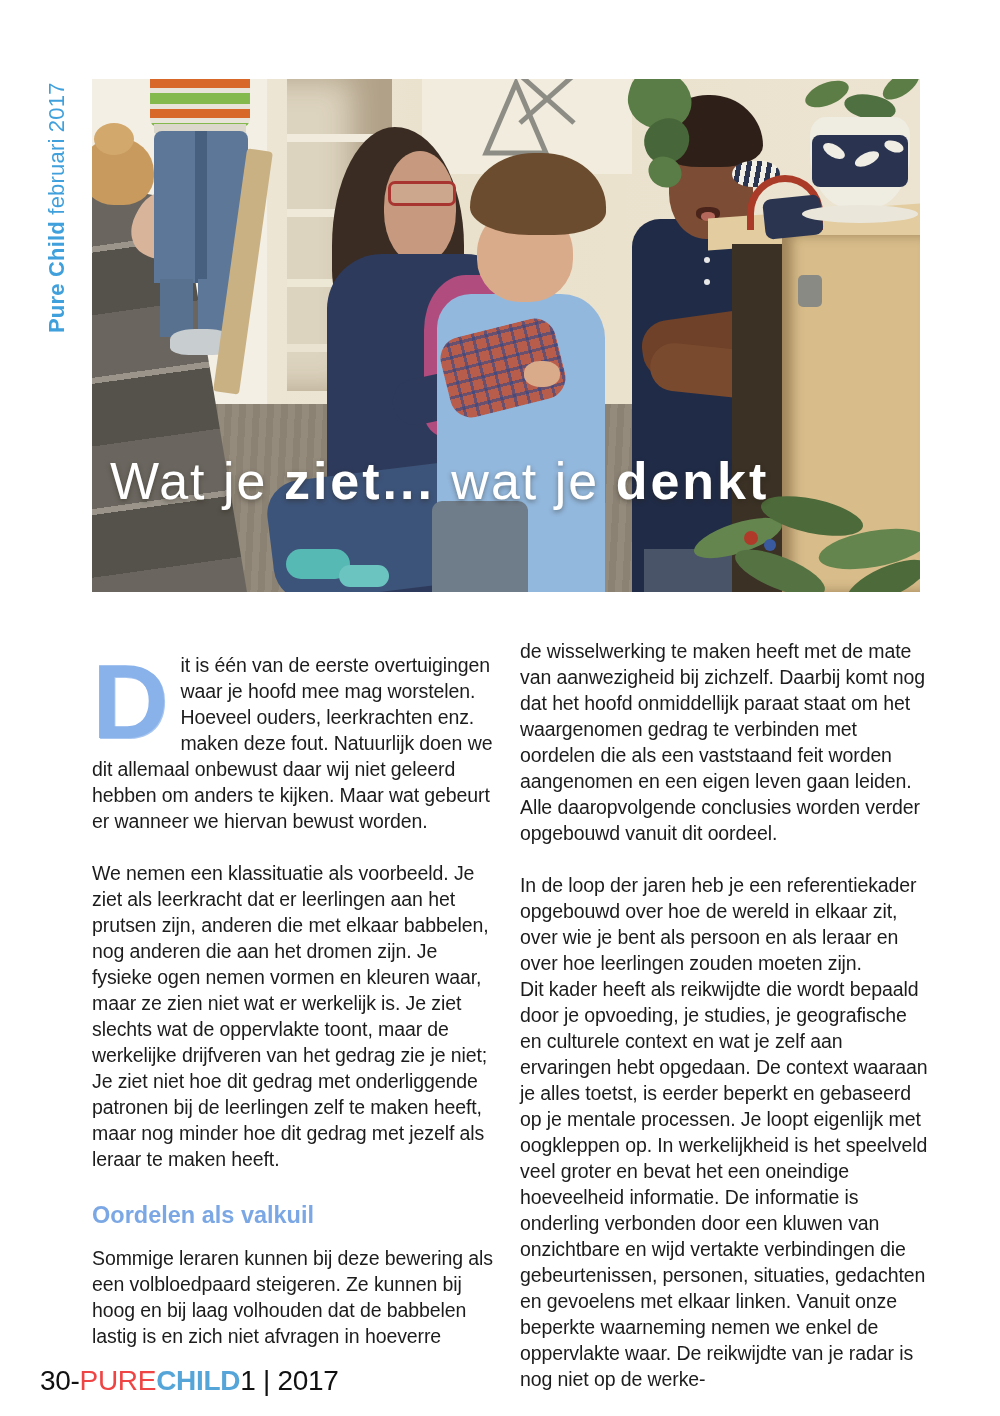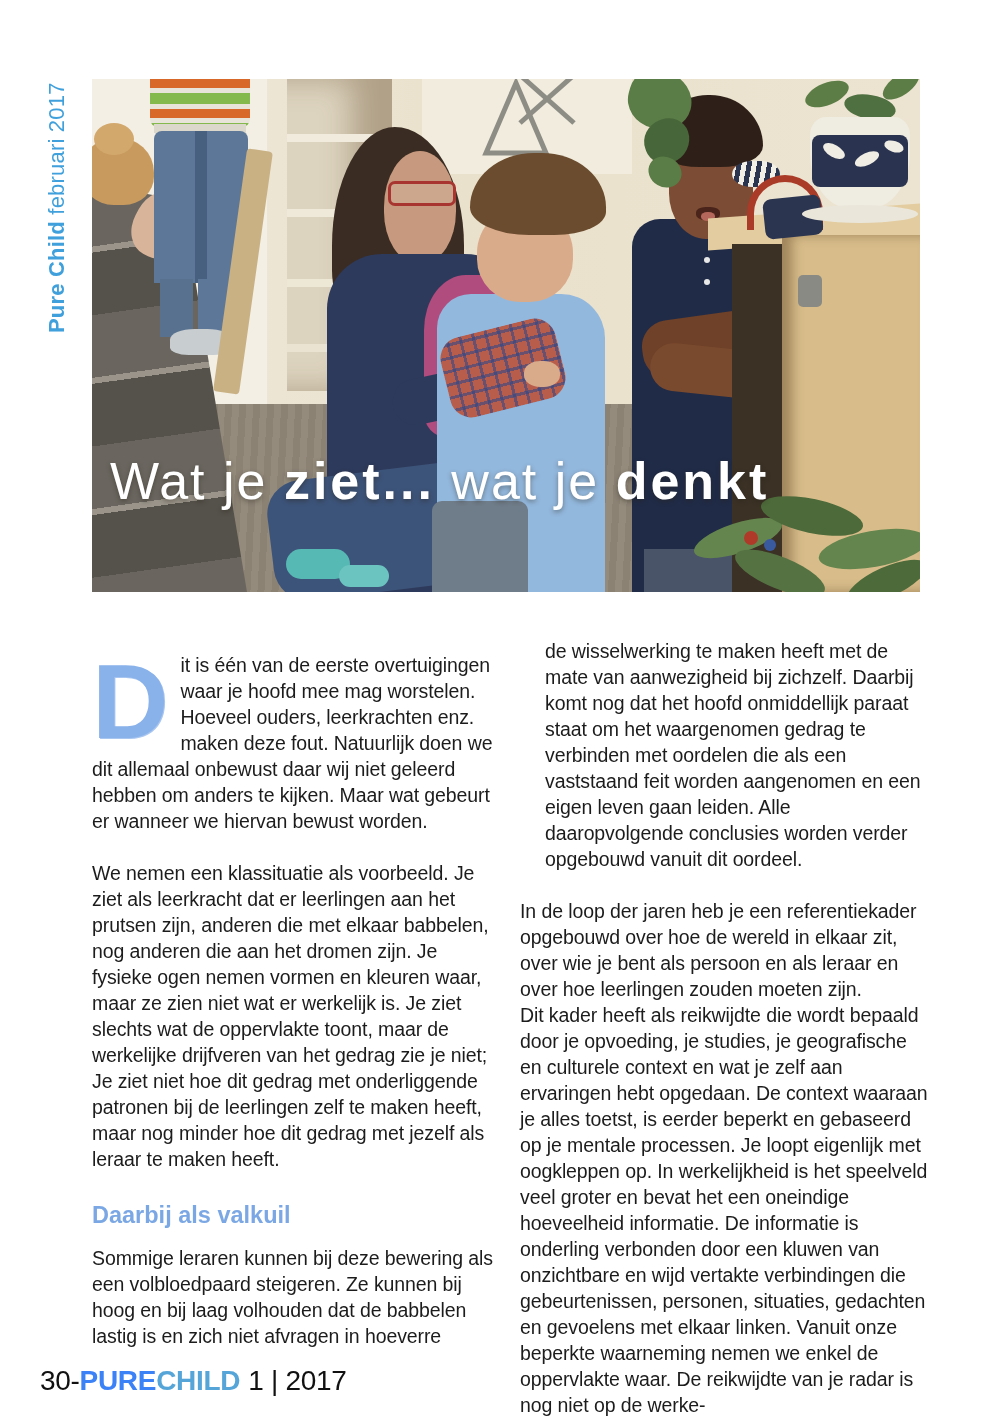--- a/index.html
+++ b/index.html
@@ -29,23 +29,23 @@
   h2{margin:0;font-size:23.5px;line-height:1.17;color:#7ba8e4;font-weight:bold;}
   p.body{margin:16px 0 0 0;font-size:19.5px;line-height:26px;letter-spacing:-.1px;}
   p.body + p.body{margin-top:26px;}
   .gap-h2{margin-top:30px;}
   .prel{white-space:pre-line;}
   .dropcap{float:left;font-size:106px;line-height:.82;font-weight:bold;color:#8ab2ea;
            margin:6px 12px 0 0;text-shadow:1px 1px 0 #a8c6f0;}
 
   
   .footer{position:absolute;left:40px;top:1365px;font-size:28px;letter-spacing:-.3px;color:#111;}
-  .footer .pure{color:#3b82f6;font-weight:700;}
+  .footer .pure{color:#ef4444;font-weight:400;}
   .footer .child{color:#55a5d8;font-weight:800;}
-  .footer .issue{margin-left:8px;}
+  .footer .issue{}
 </style>
 </head>
 <body>
 
 <div class="page">
 
   <div class="vert"><span class="b">Pure Child</span><span> februari 2017</span></div>
 
   <div class="photo">
 
@@ -141,25 +141,25 @@
     <div style="left:652px;top:452px;width:14px;height:14px;background:#b03a2a;border-radius:50%;"></div>
     <div style="left:672px;top:460px;width:12px;height:12px;background:#3a5aa0;border-radius:50%;"></div>
 
     <div class="hero-title"><span>Wat je </span><span class="marker">ziet...</span><span> wat je </span><span class="marker">denkt</span></div>
   </div>
 
   <div class="cols">
     <div class="col">
       <p class="body"><span class="dropcap">D</span><span>it is één van de eerste overtuigingen waar je hoofd mee mag worstelen. Hoeveel ouders, leerkrachten enz. maken deze fout.  Natuurlijk doen we dit allemaal onbewust daar wij niet geleerd hebben om anders te kijken.  Maar wat gebeurt er wanneer we hiervan bewust worden.</span></p>
       <p class="body">We nemen een klassituatie als voorbeeld. Je ziet als leerkracht dat er leerlingen aan het prutsen zijn, anderen die met elkaar babbelen, nog anderen die aan het dromen zijn. Je fysieke ogen nemen vormen en kleuren waar, maar ze zien niet wat er werkelijk is. Je ziet slechts wat de oppervlakte toont, maar de werkelijke drijfveren van het gedrag zie  je niet; Je ziet niet hoe dit gedrag met onderliggende patronen bij de leerlingen zelf te maken heeft, maar nog minder hoe dit gedrag met jezelf als leraar te maken heeft.</p>
-      <h2 class="gap-h2">Daarbij als valkuil</h2>
+      <h2 class="gap-h2">Oordelen als valkuil</h2>
       <p class="body">Sommige leraren  kunnen bij deze bewering als een volbloedpaard steigeren. Ze kunnen bij hoog en bij laag volhouden dat de babbelen lastig is en zich niet afvragen in hoeverre</p>
     </div>
     <div class="col">
-      <p class="body" style="margin-top:2px;margin-left:25px;">de wisselwerking te maken heeft met de mate van aanwezigheid bij zichzelf. Daarbij komt nog dat het hoofd onmiddellijk paraat staat om het waargenomen gedrag te verbinden met oordelen die als een vaststaand feit worden aangenomen en een eigen leven gaan leiden.  Alle daaropvolgende conclusies worden verder opgebouwd vanuit dit oordeel.</p>
+      <p class="body" style="margin-top:2px;">de wisselwerking te maken heeft met de mate van aanwezigheid bij zichzelf. Daarbij komt nog dat het hoofd onmiddellijk paraat staat om het waargenomen gedrag te verbinden met oordelen die als een vaststaand feit worden aangenomen en een eigen leven gaan leiden.  Alle daaropvolgende conclusies worden verder opgebouwd vanuit dit oordeel.</p>
       <p class="body prel">In de loop der jaren heb je een referentiekader opgebouwd over hoe de wereld in elkaar zit, over wie je bent als persoon en als leraar en over hoe leerlingen zouden moeten zijn.
 Dit kader heeft als reikwijdte die wordt bepaald door je opvoeding, je studies, je geografische en culturele context en wat je zelf aan ervaringen hebt opgedaan. De context waaraan je alles toetst, is eerder beperkt en gebaseerd op je mentale processen. Je loopt eigenlijk met oogkleppen op. In werkelijkheid is het speelveld veel groter en bevat het een oneindige hoeveelheid informatie.  De informatie is onderling verbonden door een kluwen van onzichtbare en wijd vertakte verbindingen die gebeurtenissen, personen, situaties, gedachten en gevoelens met elkaar linken. Vanuit onze beperkte waarneming nemen we enkel de oppervlakte waar. De reikwijdte van je radar is nog niet op de werke-</p>
     </div>
   </div>
 
   <div class="footer"><span>30-</span><span class="pure">PURE</span><span class="child">CHILD</span><span class="issue">1 | 2017</span></div>
 
 </div>
 
 </body></html>

